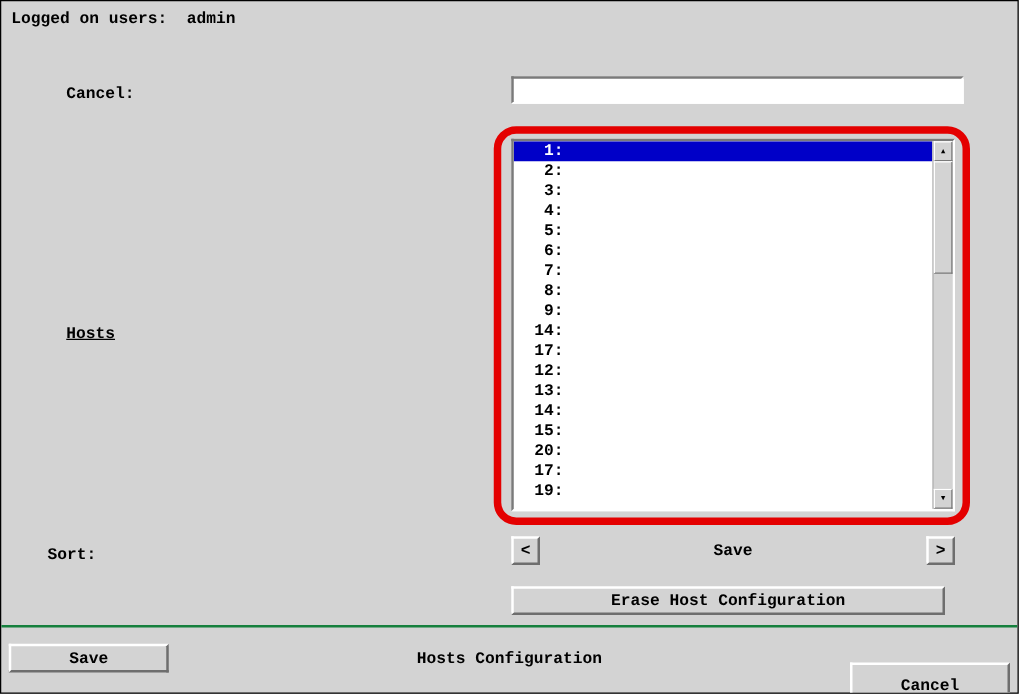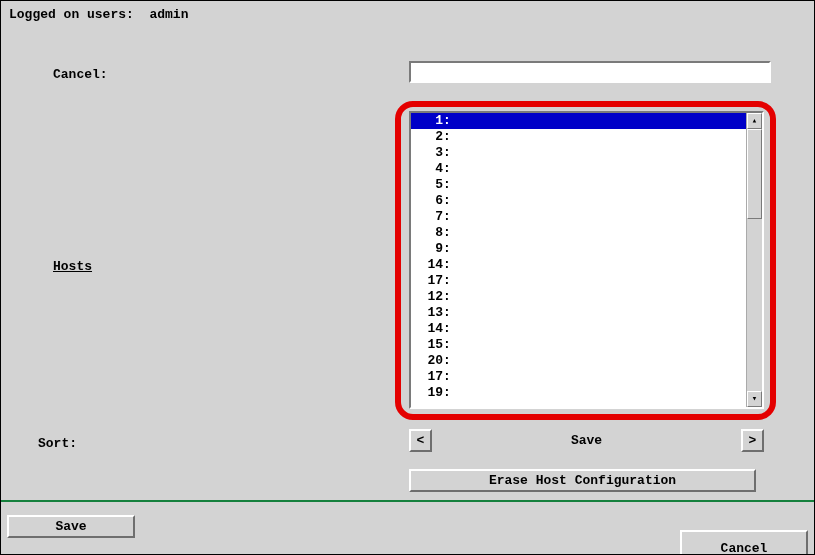--- a/index.html
+++ b/index.html
@@ -233,14 +233,15 @@
   <div class="sort-display">Save</div>
   <button class="btn arrow-btn">
       <span>&gt;</span>
     </button>
 </div>
 
 <button class="btn erase-btn">Erase Host Configuration</button>
 
 <div class="footer">
   <button class="btn save-btn">Save</button>
+  <div class="footer-title">Hosts Configuration</div>
   <button class="btn cancel-btn">Cancel</button>
 </div>
 
 </body></html>

